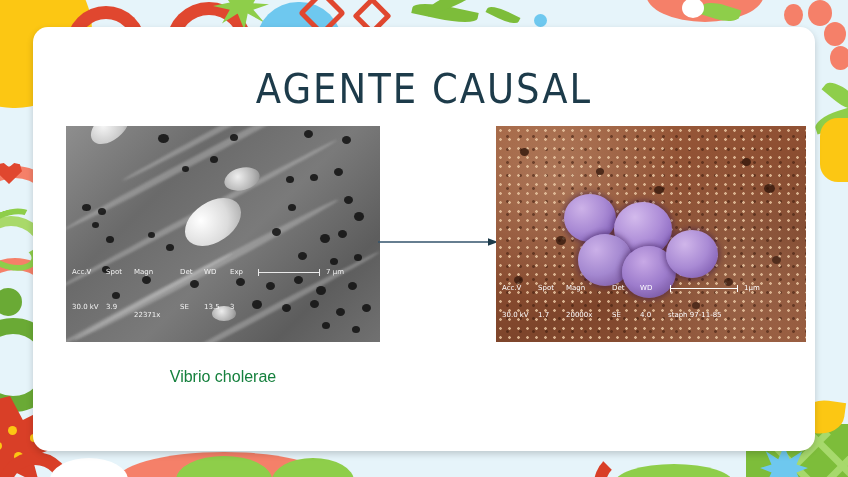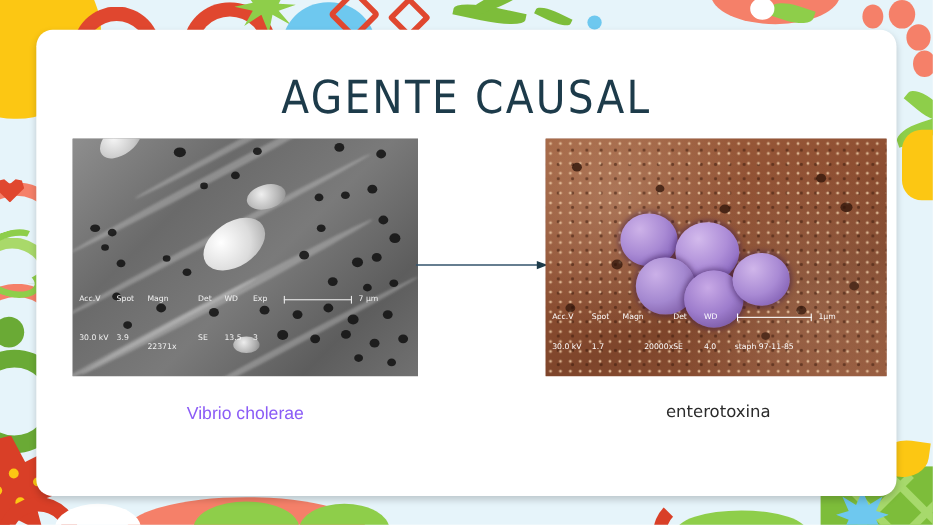--- a/index.html
+++ b/index.html
@@ -56,21 +56,21 @@
   .databar .cell{display:inline-block;}
   .scalebar{display:inline-block;height:1px;position:relative;}
   .scalebar i{position:absolute;top:-3px;width:1px;height:7px;}
   .scalebar i.l{left:0;} .scalebar i.r{right:0;}
 
   
   #arrow{position:absolute;left:345px;top:206px;width:120px;height:10px;}
 
   
   .caption{position:absolute;text-align:center;}
-  #cap-left{left:20px;top:338px;width:340px;color:#8b5cf6;font-size:16px;line-height:23px;}
+  #cap-left{left:20px;top:338px;width:340px;color:#15803d;font-size:16px;line-height:23px;}
   #cap-right{left:500px;top:338px;width:240px;color:#2b2b2b;font-size:15px;
              font-family:"DejaVu Sans",sans-serif;}
 </style>
 </head>
 <body>
 
 <div id="stage">
 
   <div>
 
@@ -288,30 +288,27 @@
           <span class="cell" style="width:28px;">Det</span>
           <span class="cell" style="width:28px;">WD</span>
           <span class="scalebar" style="width:68px;background:#ffffff;margin:0 6px 0 2px;">
             <i class="l" style="background:#ffffff;"></i><i class="r" style="background:#ffffff;"></i>
           </span>
           <span class="cell">1µm</span>
         </div>
         <div class="row">
           <span class="cell" style="width:36px;">30.0 kV</span>
           <span class="cell" style="width:28px;">1.7</span>
-          <span class="cell" style="width:46px;text-align:right;">20000x</span>
+          <span class="cell" style="width:46px;">20000x</span>
           <span class="cell" style="width:28px;">SE</span>
           <span class="cell" style="width:28px;">4.0</span>
           <span class="cell">staph 97-11-85</span>
         </div>
       </div>
     </div>
 
     <div class="caption" id="cap-left">
       <div>Vibrio cholerae</div>
     </div>
 
-    <div class="caption" id="cap-right">
-      <div>enterotoxina</div>
-    </div>
 
   </div>
 </div>
 
 </body></html>

